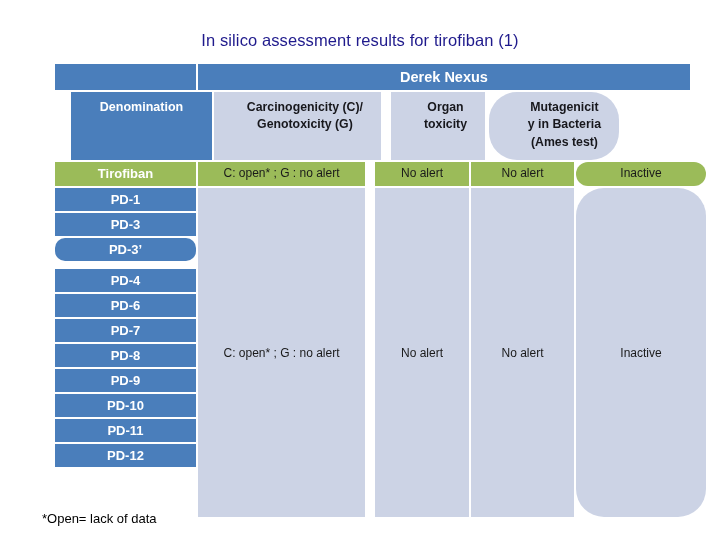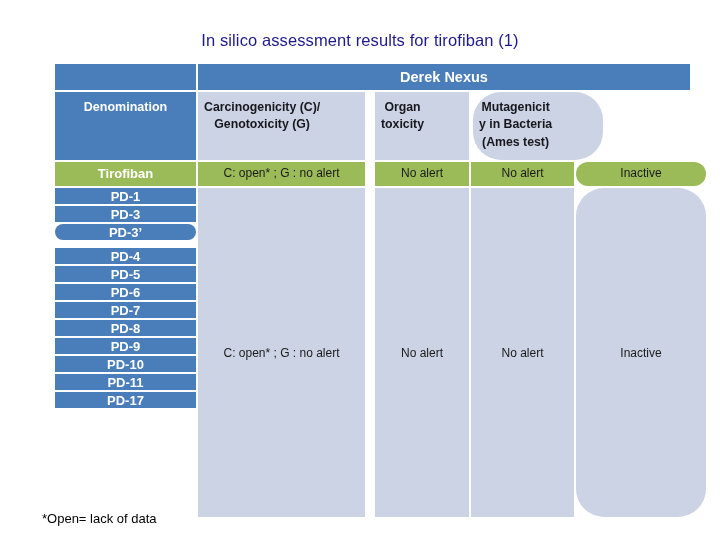--- a/index.html
+++ b/index.html
@@ -36,21 +36,21 @@
   }
 
   .trow { display: flex; width: 100%; }
 
   .cell {
     display: flex;
     align-items: center;
     justify-content: center;
     text-align: center;
     line-height: 1.12;
-    padding: 0 6px;
+    padding: 0 18px;
   }
 
   
   .c-denom { width: 141px; flex: 0 0 141px; }
   .c-carc  { width: 167px; flex: 0 0 167px; }
   .c-organ { width: 94px;  flex: 0 0 94px; margin-left: 8px; }
   .c-irrit { width: 103px; flex: 0 0 103px; }
   .c-muta  { width: 130px; flex: 0 0 130px; border-radius: 28px; }
 
   
@@ -83,31 +83,32 @@
   #header-denom {
     background: #4a7ebb;
     color: #ffffff;
     font-size: 12.5px;
     font-weight: bold;
     height: 68px;
     display: flex;
     align-items: flex-start;
     justify-content: center;
     padding-top: 8px;
+    margin-left: 16px;
   }
 
   .hdr-cell {
     background: #ccd3e5;
     color: #17171c;
     font-size: 12.3px;
     font-weight: bold;
     height: 68px;
     display: flex;
     align-items: flex-start;
-    justify-content: flex-start;
+    justify-content: flex-end;
     padding-top: 7px;
     line-height: 1.42;
   }
 
   
   #tirofiban-row { height: 24px; }
 
   #tirofiban-label {
     background: #9bbb59;
     color: #ffffff;
@@ -132,21 +133,21 @@
   
   #body-region { display: flex; width: 100%; }
 
   #pd-column { width: 141px; flex: 0 0 141px; }
 
   .pd-cell {
     background: #4a7ebb;
     color: #ffffff;
     font-size: 13px;
     font-weight: bold;
-    height: 16px;
+    height: 23px;
     display: flex;
     align-items: center;
     justify-content: center;
     margin-bottom: 2px;
   }
 
   .pd-cell.extra-gap { margin-bottom: 8px; border-radius: 10px; }
   .pd-cell.last { margin-bottom: 0; }
 
   .body-data-cell {
@@ -227,28 +228,27 @@
 
   <div class="row-gap"></div>
 
   <div id="body-region">
 
     <div id="pd-column">
         <div class="pd-cell">PD-1</div>
         <div class="pd-cell">PD-3</div>
         <div class="pd-cell extra-gap">PD-3’</div>
         <div class="pd-cell">PD-4</div>
-        <div class="pd-cell">PD-5</div>
         <div class="pd-cell">PD-6</div>
         <div class="pd-cell">PD-7</div>
         <div class="pd-cell">PD-8</div>
         <div class="pd-cell">PD-9</div>
         <div class="pd-cell">PD-10</div>
         <div class="pd-cell">PD-11</div>
-        <div class="pd-cell last">PD-17</div>
+        <div class="pd-cell last">PD-12</div>
       </div>
 
     <div class="gap-v"></div>
 
     <div class="body-data-cell c-carc" id="pd-carc" style="height: 329px;">C: open* ; G : no alert</div>
     <div class="gap-v"></div>
     <div class="body-data-cell c-organ" id="pd-organ" style="height: 329px;">No alert</div>
     <div class="gap-v"></div>
     <div class="body-data-cell c-irrit" id="pd-irrit" style="height: 329px;">No alert</div>
     <div class="gap-v"></div>

